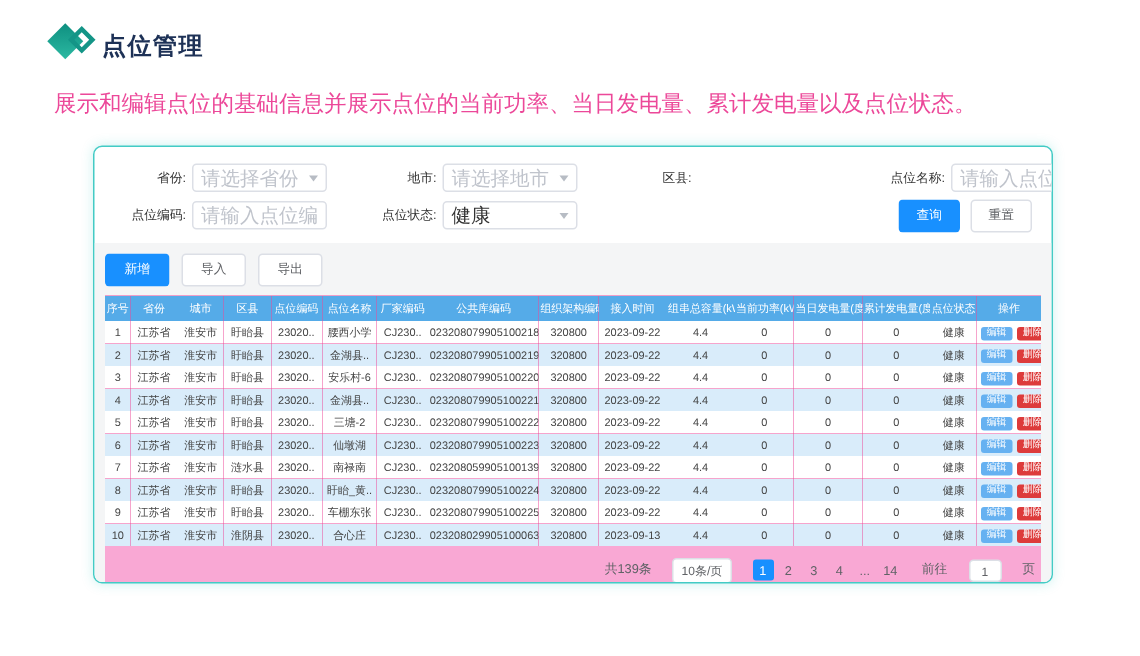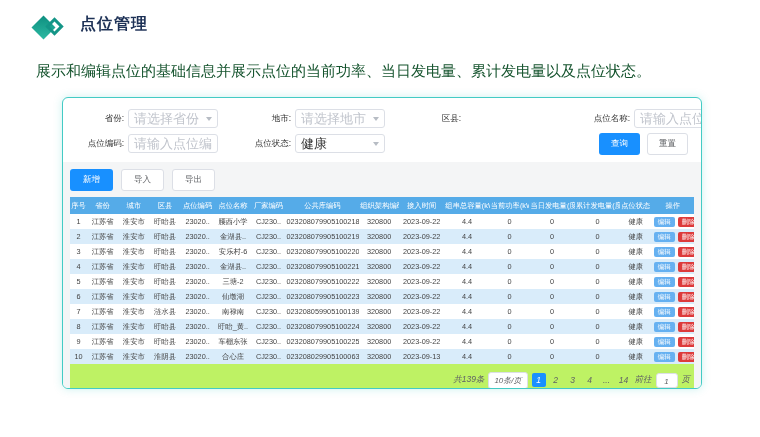--- a/index.html
+++ b/index.html
@@ -1,28 +1,28 @@
 <!DOCTYPE html>
 <html><head>
 <meta charset="utf-8">
 <style>
   * { margin:0; padding:0; box-sizing:border-box; }
   html,body { width:760px; height:437px; background:#fff; overflow:hidden;
     font-family:"Liberation Sans","DejaVu Sans",sans-serif; color:#333; }
 
   
-  .page-header { display:flex; align-items:flex-start; gap:12px; padding:14px 0 0 34px; }
+  .page-header { display:flex; align-items:flex-end; padding:14px 0 0 34px; }
   .diamonds { position:relative; width:34px; height:28px; flex:0 0 auto; }
   .diamonds .d1 { position:absolute; left:1px; top:5px; width:17px; height:17px;
     transform:rotate(45deg); background:linear-gradient(135deg,#0e8f80,#2cb9a2); }
   .diamonds .d2 { position:absolute; left:14px; top:6px; width:13px; height:13px;
     transform:rotate(45deg); border:3px solid #149587; background:transparent; }
   .page-title { font-size:16px; font-weight:bold; color:#1d3156; letter-spacing:1px; }
 
-  .page-desc { margin:10px 36px 0 36px; font-size:15px; line-height:37px; color:#14532d; }
+  .page-desc { margin:10px 36px 0 36px; font-size:15px; line-height:37px; color:#ec4899;font-family:Liberation Serif, serif; }
 
   
   .panel { margin:8px 0 0 62px; width:640px; height:292px; background:#fff;
     border:1px solid #43cbc5; border-radius:6px;
     box-shadow:0 0 8px rgba(46,199,193,.25); overflow:hidden; display:flex; flex-direction:column; }
 
   
   .filters { padding:8px 7px 6px 7px; }
   .filter-row { display:grid; grid-template-columns:167px 170px 169px 1fr; align-items:center; height:25px; }
   .f-item { display:flex; align-items:center; }
@@ -50,22 +50,22 @@
     height:17px; padding:0 1px; white-space:nowrap; overflow:hidden; text-align:center; }
   tbody td { font-size:7.3px; color:#444; height:15px; padding:0 1px; text-align:center;
     white-space:nowrap; overflow:hidden; background:#fff; }
   tbody tr:nth-child(even) td { background:#d9ecfa; }
   .mini { display:inline-block; font-size:6.5px; color:#fff; border-radius:2px;
     padding:1.5px 4px; margin:0 1.5px; cursor:pointer; line-height:1; }
   .mini.edit { background:#66b1f1; }
   .mini.del { background:#dd3b3b; }
 
   
-  .pagination { display:flex; justify-content:flex-end; align-items:center; gap:4px;
-    padding:6px 4px 0 0; font-size:8.5px; color:#606266; background:#bef264; height:26px;font-style:italic; }
+  .pagination { display:flex; justify-content:flex-end; align-items:center; gap:14px;
+    padding:6px 4px 0 0; font-size:8.5px; color:#606266; background:#f9a8d4; height:26px; }
   .pg-size { border:1px solid #dcdfe6; border-radius:3px; background:#fff; padding:2px 5px;
     display:flex; align-items:center; font-size:8px; color:#606266; }
   .pg-num { min-width:14px; height:14px; line-height:14px; text-align:center; cursor:pointer; border-radius:2px; }
   .pg-num.active { background:#1890ff; color:#fff; }
   .pg-goto-input { width:22px; height:15px; border:1px solid #dcdfe6; border-radius:3px;
     background:#fff; text-align:center; font-size:8px; color:#606266; line-height:15px; }
 </style>
 </head>
 <body>
 

